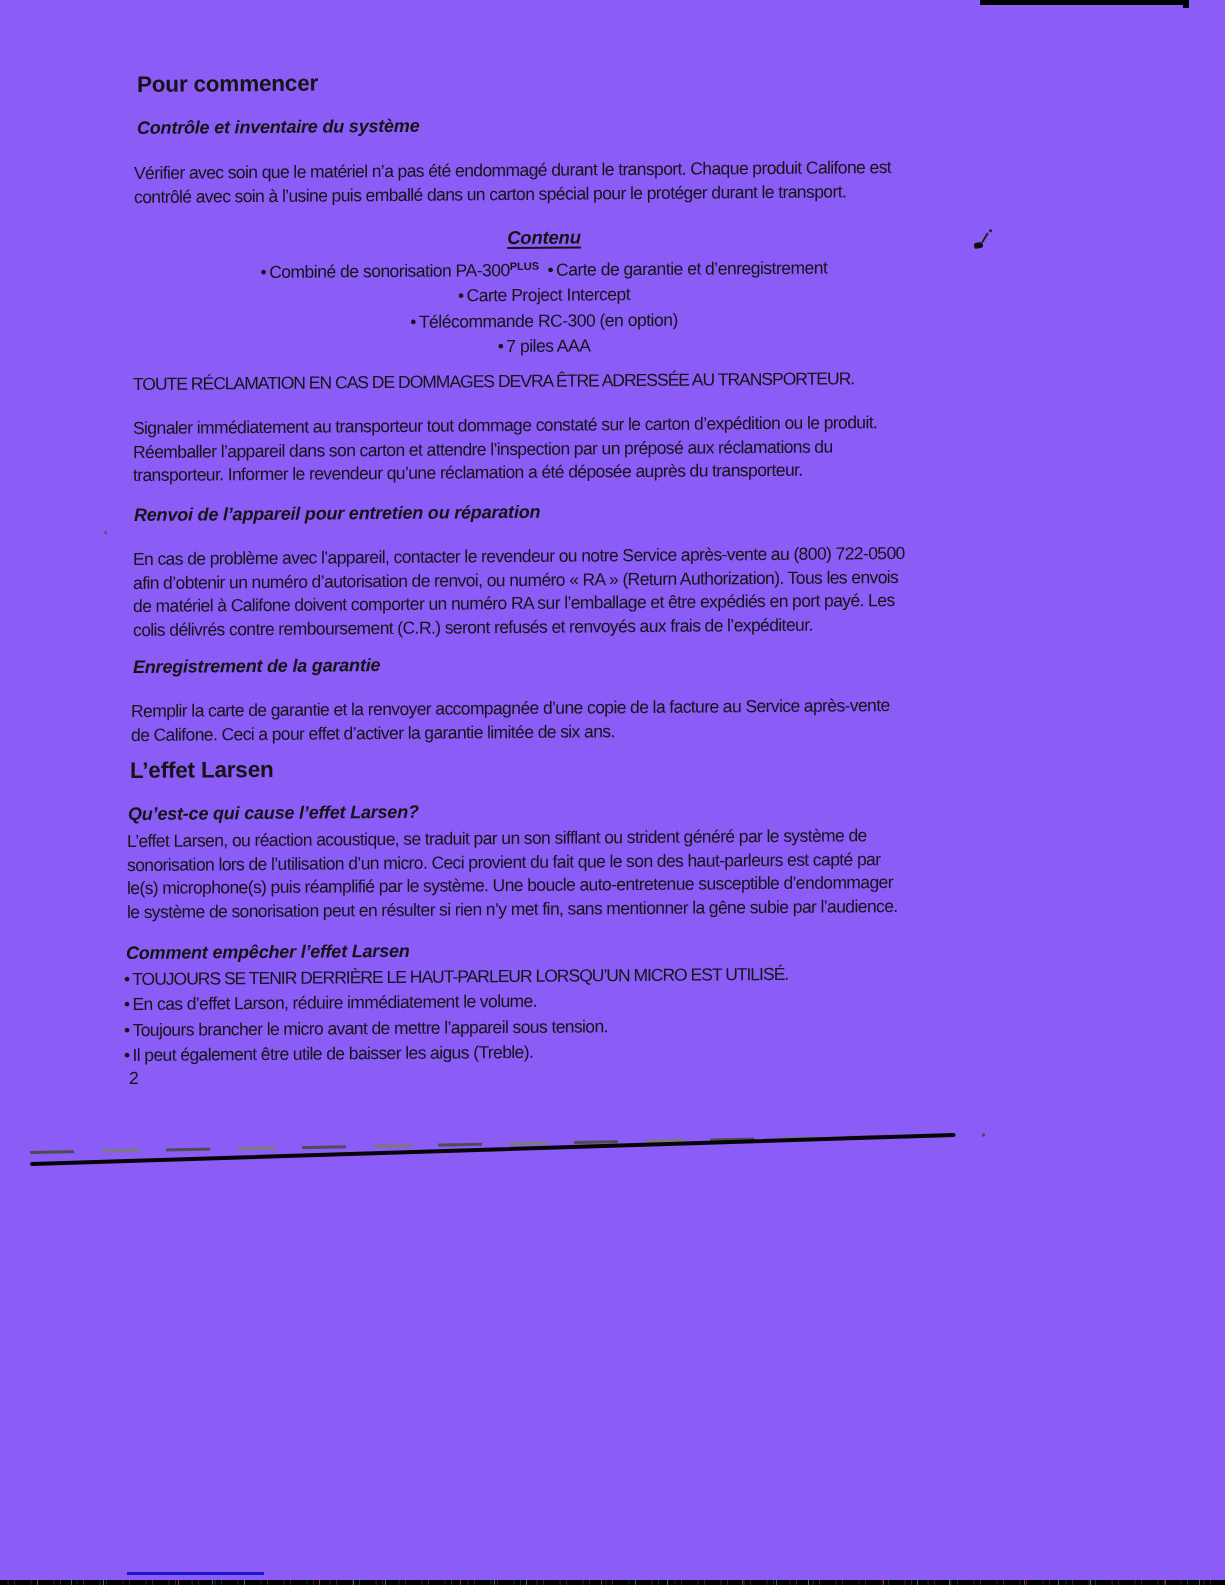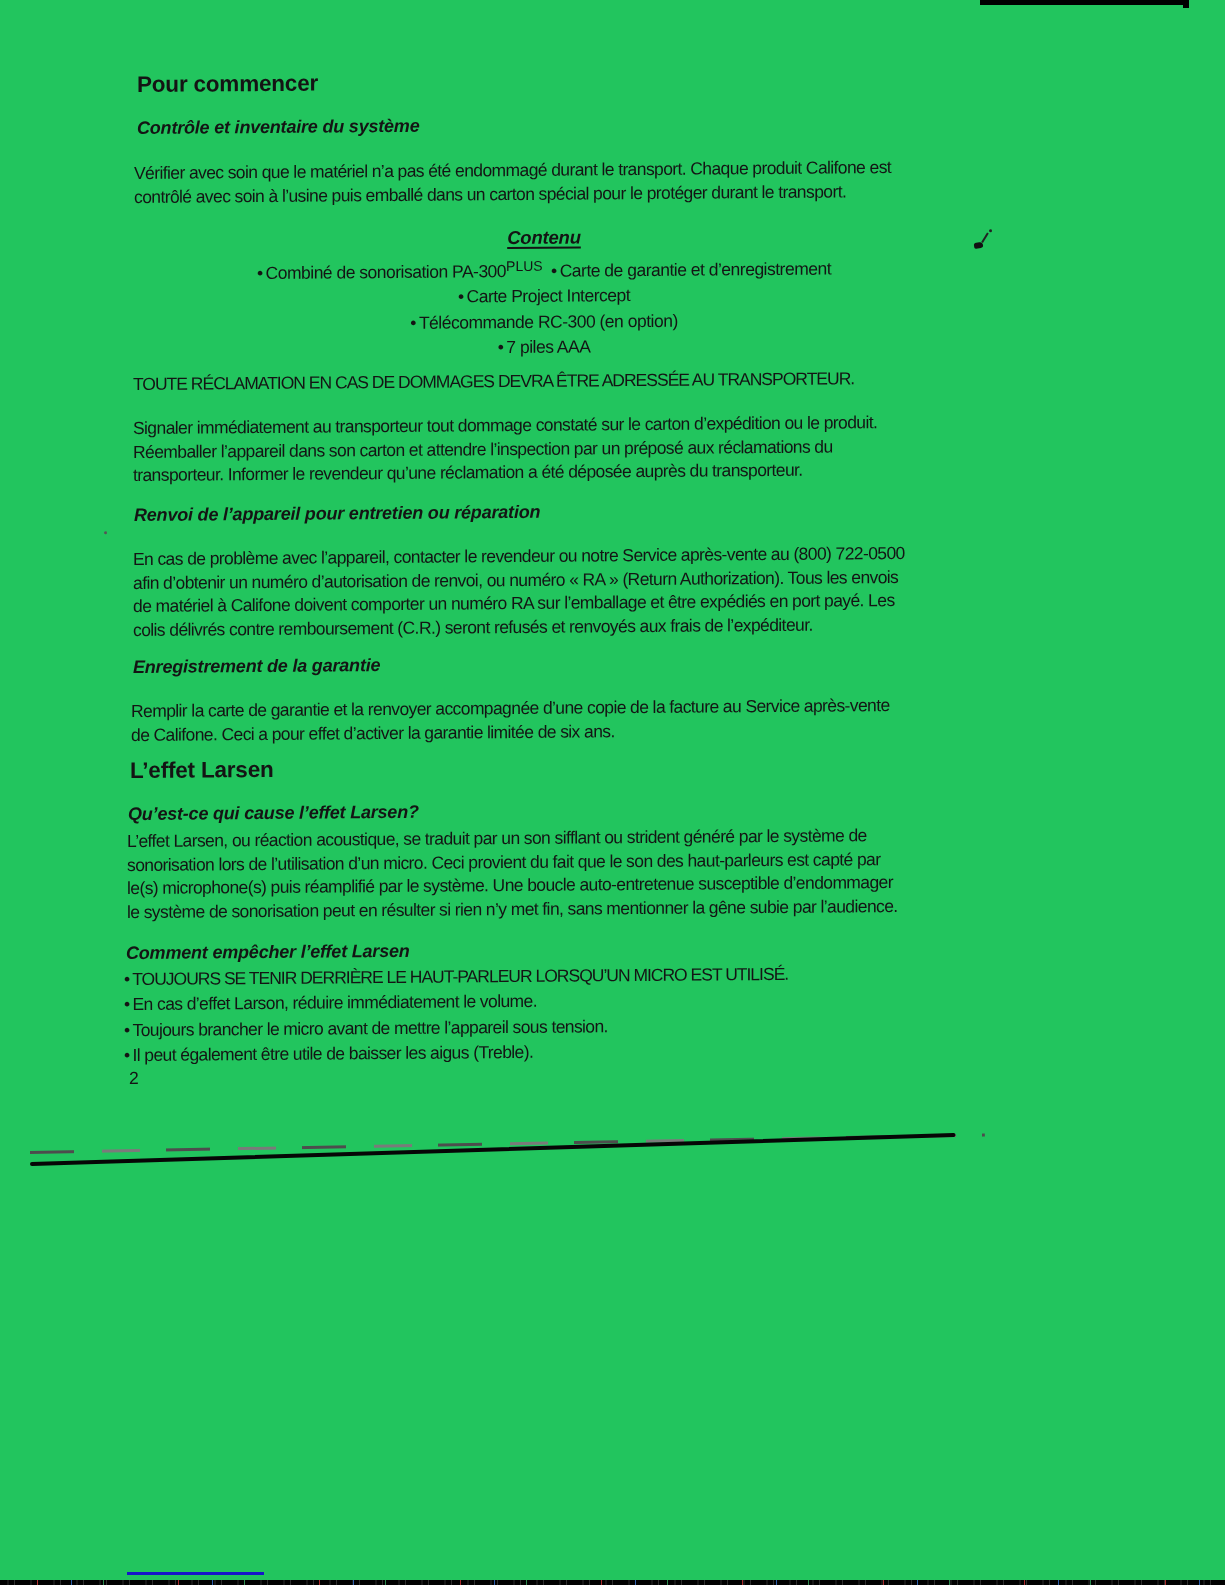--- a/index.html
+++ b/index.html
@@ -1,19 +1,19 @@
 <!DOCTYPE html>
 <html><head>
 <meta charset="utf-8">
 <style>
   html,body{margin:0;padding:0;background:#ffffff;}
   .page{
     position:relative;
     width:1225px;height:1585px;
-    background:#22c55e;
+    background:#8b5cf6;
     overflow:hidden;
     font-family:"Liberation Sans",sans-serif;
     color:#141414;
   }
   .abs{position:absolute;}
   
   .skew{
     position:absolute;left:0;top:0;width:1225px;height:1585px;
     transform:skewY(-0.45deg);
     transform-origin:130px 0;
@@ -55,23 +55,24 @@
   }
   .contents-list{
     margin-top:5px;
     font-size:17.5px;
     letter-spacing:-0.5px;
     line-height:25.3px;
     font-weight:500;
     white-space:nowrap;
   }
   .sup{
-    font-size:14px;
+    font-size:11px;
     vertical-align:6px;
     letter-spacing:0;
+    font-weight:bold;
   }
   .bullet-tight{margin-right:3px;}
   .blist .line{white-space:nowrap;}
   .blist{line-height:25.3px;font-size:17.5px;letter-spacing:-0.6px;font-weight:500;}
   .pagenum{font-size:17.5px;}
   
   .top-bar{
     left:980px;top:0;width:208px;height:5px;background:#000;
   }
   .top-bar-nub{

